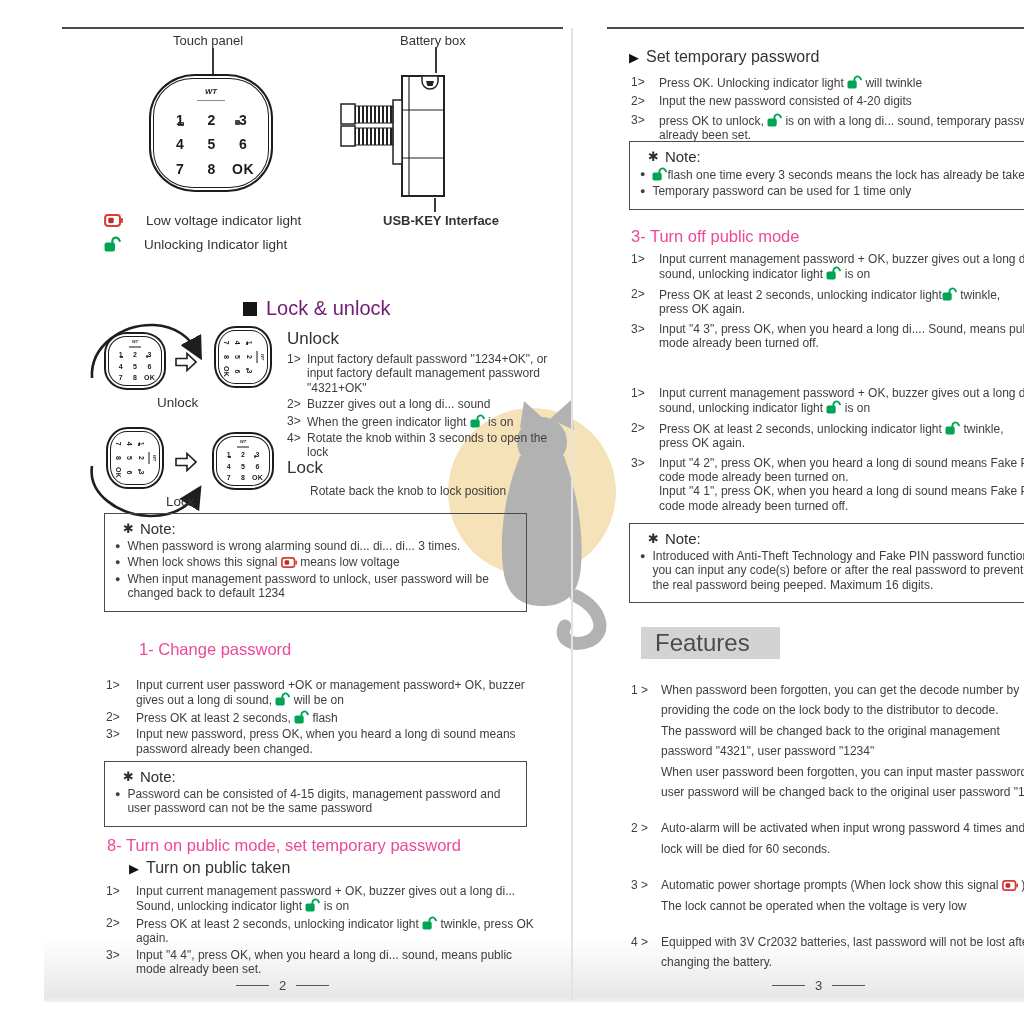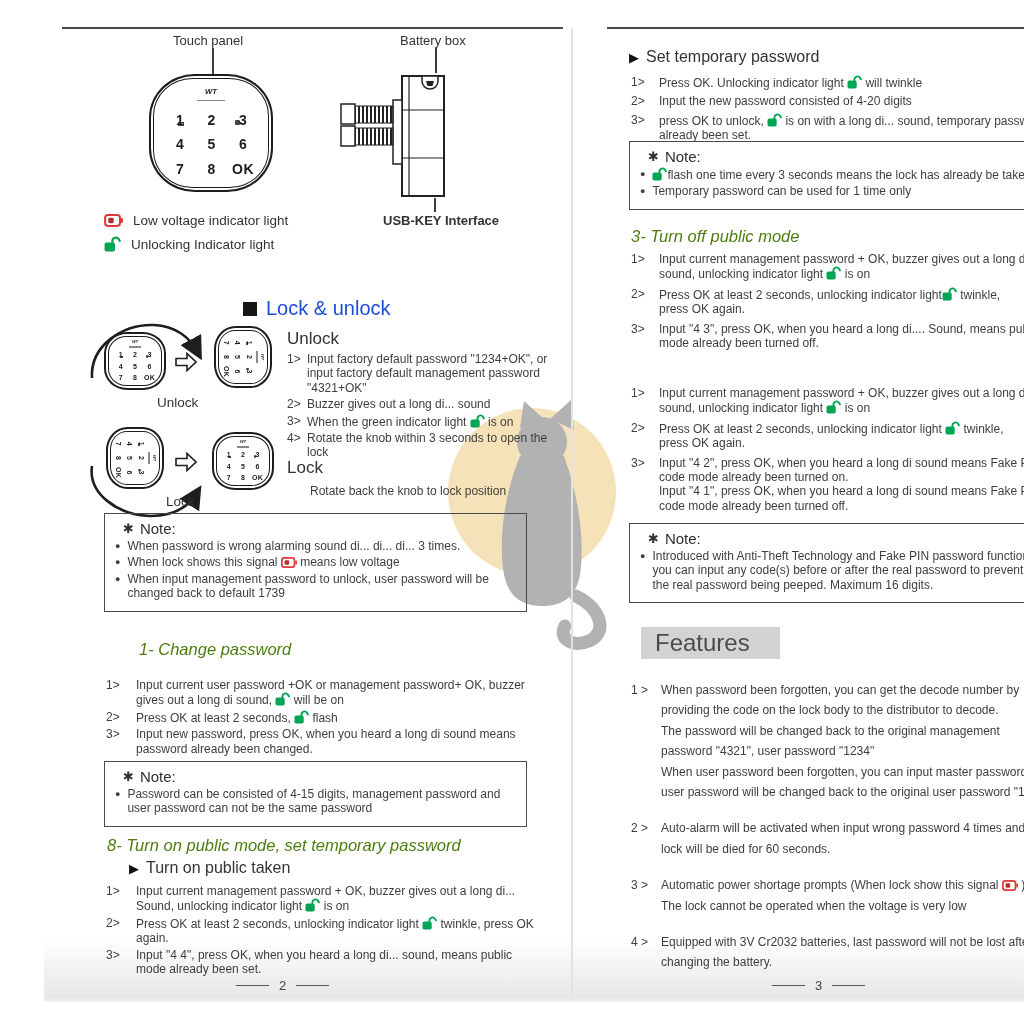--- a/index.html
+++ b/index.html
@@ -35,27 +35,27 @@
             font-weight:bold;font-style:italic;color:#222;}
   .kp-model{position:absolute;top:19%;left:38%;right:38%;height:1.5px;background:#8a8a8a;}
   .kp-grid{position:absolute;top:26%;bottom:5%;left:9%;right:8%;display:grid;
            grid-template-columns:1fr 1fr 1fr;grid-template-rows:1fr 1fr 1fr;place-items:center;}
   .kp-key{font-weight:600;color:#1c1c1c;letter-spacing:.5px;}
   .kp-mini{position:absolute;display:block;}
   .kp-mini-batt{left:21%;top:40%;width:.42em;height:.3em;border:1px solid #444;box-sizing:border-box;}
   .kp-mini-lock{right:25%;top:38%;width:.3em;height:.36em;background:#444;border-radius:1px;}
 
   
-  .legend-row{position:absolute;display:flex;align-items:center;gap:10px;}
+  .legend-row{position:absolute;display:flex;align-items:center;gap:23px;}
   .legend-row .lbl{font-size:13.5px;}
 
   
-  .h-big{position:absolute;font-size:20px;color:#1d4ed8;display:flex;align-items:center;gap:9px;}
+  .h-big{position:absolute;font-size:20px;color:#701a75;display:flex;align-items:center;gap:9px;}
   .sq{width:14px;height:14px;background:#161616;display:inline-block;}
-  .h-med{position:absolute;font-size:16.5px;color:#4d7c0f;font-style:italic;}
+  .h-med{position:absolute;font-size:16.5px;color:#ec4899;}
   .h-sub{position:absolute;font-size:16px;color:#333;display:flex;align-items:center;gap:7px;}
   .tri{font-size:13px;color:#111;}
   .steps{position:absolute;font-size:12px;line-height:1.2;color:#3e3e3e;}
   .step{display:flex;margin-bottom:2px;}
   .step-m{flex:0 0 auto;white-space:nowrap;}
   .step-t{flex:1 1 auto;}
   .mw20{width:20px;} .mw28{width:28px;} .mw30{width:30px;}
   .gap4 .step{margin-bottom:4px;} .gap5 .step{margin-bottom:5px;}
   .plain{position:absolute;font-size:12px;line-height:1.2;color:#3e3e3e;}
 
@@ -316,21 +316,21 @@
       <div class="nrow">
           <span class="ndot">●</span>
           <span class="ntext">When lock shows this signal <svg class="inl-ic" width="16" height="11" viewBox="0 0 16 11">
               <rect x="0.9" y="0.9" width="12.6" height="9.2" rx="2.4" fill="none" stroke="#dc3a35" stroke-width="1.7"></rect>
               <rect x="14.3" y="3.4" width="1.7" height="4.2" rx="0.8" fill="#dc3a35"></rect>
               <rect x="3.6" y="3.2" width="4.6" height="4.6" rx="1.2" fill="#b03230"></rect>
             </svg> means low voltage</span>
         </div>
       <div class="nrow">
           <span class="ndot">●</span>
-          <span class="ntext">When input management password to unlock, user password will be changed back to default 1739</span>
+          <span class="ntext">When input management password to unlock, user password will be changed back to default 1234</span>
         </div>
     </div>
 
     <div class="h-med" style="left:95px;top:640px;">1- Change password</div>
     <div class="steps" style="left:62px;top:678px;width:425px;">
       <div class="step">
           <span class="step-m mw30">1&gt;</span>
           <span class="step-t">Input current user password +OK or management password+ OK, buzzer gives out a long di sound, <svg class="inl-ic" width="15" height="14" viewBox="0 0 15 14">
               <path d="M7.4 6.3 L7.4 4.4 A3.1 3.1 0 0 1 13 2.7 L13.9 4.3" fill="none" stroke="#00a553" stroke-width="1.9" stroke-linecap="round"></path>
               <rect x="0.5" y="5.6" width="9.2" height="8" rx="1.8" fill="#00a553"></rect>

